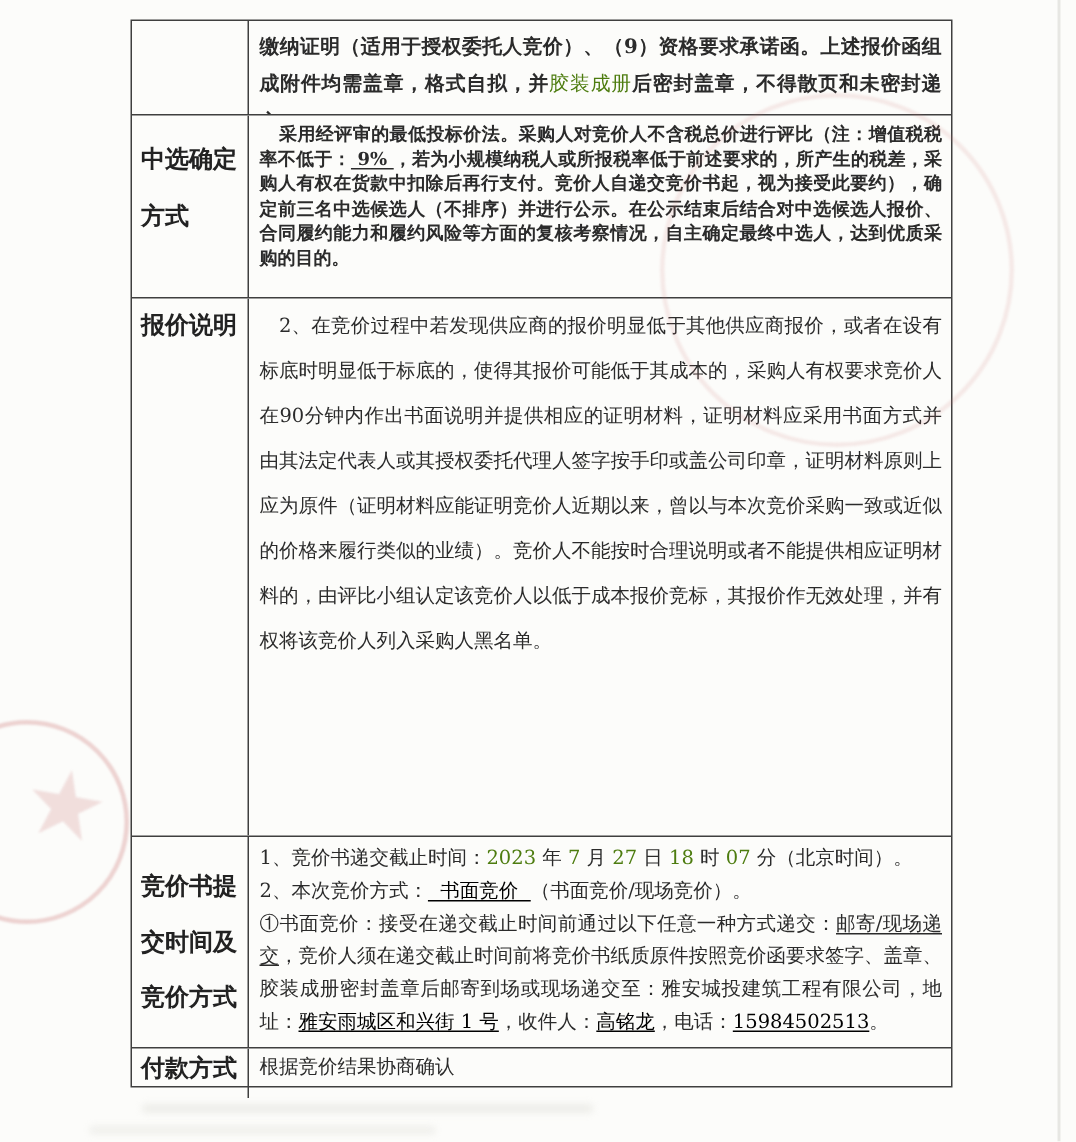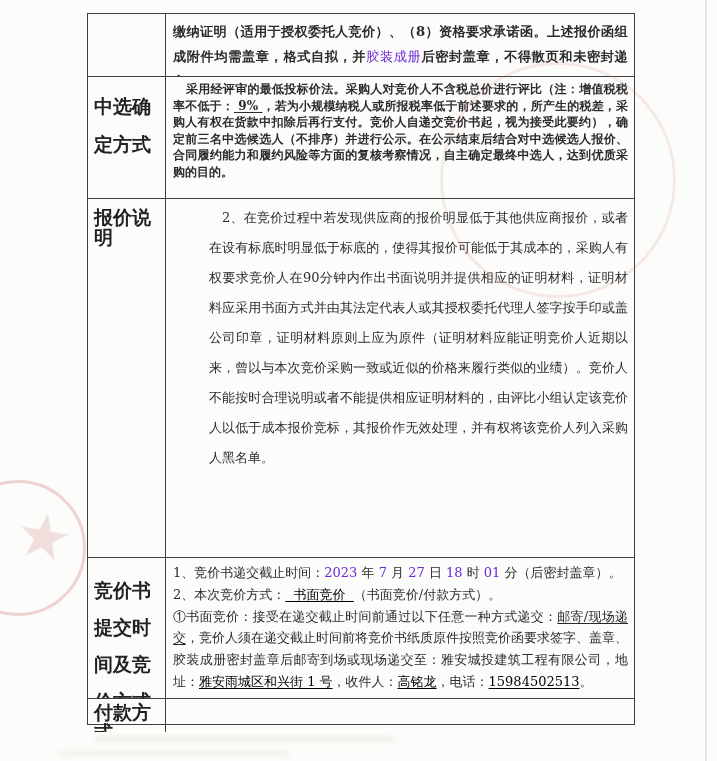--- a/index.html
+++ b/index.html
@@ -21,27 +21,27 @@
     position:absolute; left:87px; top:13px;
     width:548px; height:712px;
     border:1px solid #3f3f3f;
     background:transparent;
     z-index:2;
   }
   .row { display:flex; width:100%; overflow:hidden; }
   .row + .row { border-top:1px solid #3f3f3f; }
   .r1 { height:62px; }
   .r2 { height:122px; }
-  .r3 { height:359px;gap:36px; }
+  .r3 { height:359px; }
   .r4 { height:141px; }
   .r5 { height:34px; }
   .cell-label {
     width:78px; flex:0 0 78px;
     border-right:1px solid #3f3f3f;
-    font-size:19px; font-weight:700; color:#222;
+    font-size:16px; font-weight:700; color:#222;
     padding:6px 5px 0 6px;
     line-height:20px;
     overflow:hidden;
   }
   .r2 .cell-label { padding-top:10px; line-height:38px; }
   .r3 .cell-label { padding-top:8px; }
   .r4 .cell-label { padding-top:14px; line-height:37px; }
   .r5 .cell-label { padding-top:3px; }
   .cell-content {
     flex:1 1 auto;
@@ -54,21 +54,21 @@
   
   .r1 .cell-content { font-size:13.2px; font-weight:600; line-height:25px; padding-top:5px; letter-spacing:0.3px; }
   .r2 .cell-content { font-size:12px; font-weight:600; line-height:16.6px; padding-top:4px; }
   .r3 .cell-content { font-size:13px; line-height:30px; padding-top:4px; }
   .r3 .para + .para { margin-top:16px; line-height:32.4px; }
   .r4 .cell-content { font-size:13px; line-height:21.8px; }
   .r5 .cell-content { font-size:13px; line-height:20px; padding-top:3px; }
   
   .seg-n  { }
   .seg-u  { text-decoration:underline; text-underline-offset:2px; }
-  .seg-fill { color:#6d28d9; font-weight:400; }
+  .seg-fill { color:#4d7c0f; font-weight:400; }
   .seg-fu { color:#000000; font-weight:400; text-decoration:underline; text-underline-offset:2px; }
   
   .stamp { position:absolute; pointer-events:none; z-index:3; filter:blur(0.6px); }
   .stamp-left-circle {
     left:-50px; top:480px; width:136px; height:136px;
     border:3px solid rgba(202,112,112,0.30);
     border-radius:50%;
   }
   .stamp-left-star {
     left:16px; top:506px;
@@ -96,44 +96,47 @@
 
 <div class="stamp stamp-top-circle"></div>
 <div class="stamp stamp-left-circle"></div>
 <div class="stamp stamp-left-star">★</div>
 
 <div class="doc-table">
 
   <div class="row r1">
     <div class="cell-label"></div>
     <div class="cell-content">
-        <div class="para"><span class="seg-n">缴纳证明（适用于授权委托人竞价）、（8）资格要求承诺函。上述报价函组成附件均需盖章，格式自拟，并</span><span class="seg-fill">胶装成册</span><span class="seg-n">后密封盖章，不得散页和未密封递交。</span></div>
+        <div class="para"><span class="seg-n">缴纳证明（适用于授权委托人竞价）、（9）资格要求承诺函。上述报价函组成附件均需盖章，格式自拟，并</span><span class="seg-fill">胶装成册</span><span class="seg-n">后密封盖章，不得散页和未密封递交。</span></div>
       </div>
   </div>
 
   <div class="row r2">
     <div class="cell-label">中选确定方式</div>
     <div class="cell-content">
         <div class="para indent"><span class="seg-n">采用经评审的最低投标价法。采购人对竞价人不含税总价进行评比（注：增值税税率不低于：</span><span class="seg-u">&nbsp;9%&nbsp;</span><span class="seg-n">，若为小规模纳税人或所报税率低于前述要求的，所产生的税差，采购人有权在货款中扣除后再行支付。竞价人自递交竞价书起，视为接受此要约），确定前三名中选候选人（不排序）并进行公示。在公示结束后结合对中选候选人报价、合同履约能力和履约风险等方面的复核考察情况，自主确定最终中选人，达到优质采购的目的。</span></div>
       </div>
   </div>
 
   <div class="row r3">
     <div class="cell-label">报价说明</div>
     <div class="cell-content">
         <div class="para indent"><span class="seg-n">2、在竞价过程中若发现供应商的报价明显低于其他供应商报价，或者在设有标底时明显低于标底的，使得其报价可能低于其成本的，采购人有权要求竞价人在90分钟内作出书面说明并提供相应的证明材料，证明材料应采用书面方式并由其法定代表人或其授权委托代理人签字按手印或盖公司印章，证明材料原则上应为原件（证明材料应能证明竞价人近期以来，曾以与本次竞价采购一致或近似的价格来履行类似的业绩）。竞价人不能按时合理说明或者不能提供相应证明材料的，由评比小组认定该竞价人以低于成本报价竞标，其报价作无效处理，并有权将该竞价人列入采购人黑名单。</span></div>
       </div>
   </div>
 
   <div class="row r4">
     <div class="cell-label">竞价书提交时间及竞价方式</div>
     <div class="cell-content">
-        <div class="para"><span class="seg-n">1、竞价书递交截止时间：</span><span class="seg-fill">2023 </span><span class="seg-n">年 </span><span class="seg-fill">7 </span><span class="seg-n">月 </span><span class="seg-fill">27 </span><span class="seg-n">日 </span><span class="seg-fill">18 </span><span class="seg-n">时 </span><span class="seg-fill">01 </span><span class="seg-n">分（后密封盖章）。</span></div>
-        <div class="para"><span class="seg-n">2、本次竞价方式：</span><span class="seg-fu">&nbsp;&nbsp;书面竞价&nbsp;&nbsp;</span><span class="seg-n">（书面竞价/付款方式）。</span></div>
+        <div class="para"><span class="seg-n">1、竞价书递交截止时间：</span><span class="seg-fill">2023 </span><span class="seg-n">年 </span><span class="seg-fill">7 </span><span class="seg-n">月 </span><span class="seg-fill">27 </span><span class="seg-n">日 </span><span class="seg-fill">18 </span><span class="seg-n">时 </span><span class="seg-fill">07 </span><span class="seg-n">分（北京时间）。</span></div>
+        <div class="para"><span class="seg-n">2、本次竞价方式：</span><span class="seg-fu">&nbsp;&nbsp;书面竞价&nbsp;&nbsp;</span><span class="seg-n">（书面竞价/现场竞价）。</span></div>
         <div class="para"><span class="seg-n">①书面竞价：接受在递交截止时间前通过以下任意一种方式递交：</span><span class="seg-u">邮寄/现场递交</span><span class="seg-n">，竞价人须在递交截止时间前将竞价书纸质原件按照竞价函要求签字、盖章、胶装成册密封盖章后邮寄到场或现场递交至：雅安城投建筑工程有限公司，地址：</span><span class="seg-fu">雅安雨城区和兴街 1 号</span><span class="seg-n">，收件人：</span><span class="seg-fu">高铭龙</span><span class="seg-n">，电话：</span><span class="seg-fu">15984502513</span><span class="seg-n">。</span></div>
       </div>
   </div>
 
   <div class="row r5">
     <div class="cell-label">付款方式</div>
+    <div class="cell-content">
+        <div class="para"><span class="seg-n">根据竞价结果协商确认</span></div>
+      </div>
   </div>
 
 </div>
 
 </body></html>

